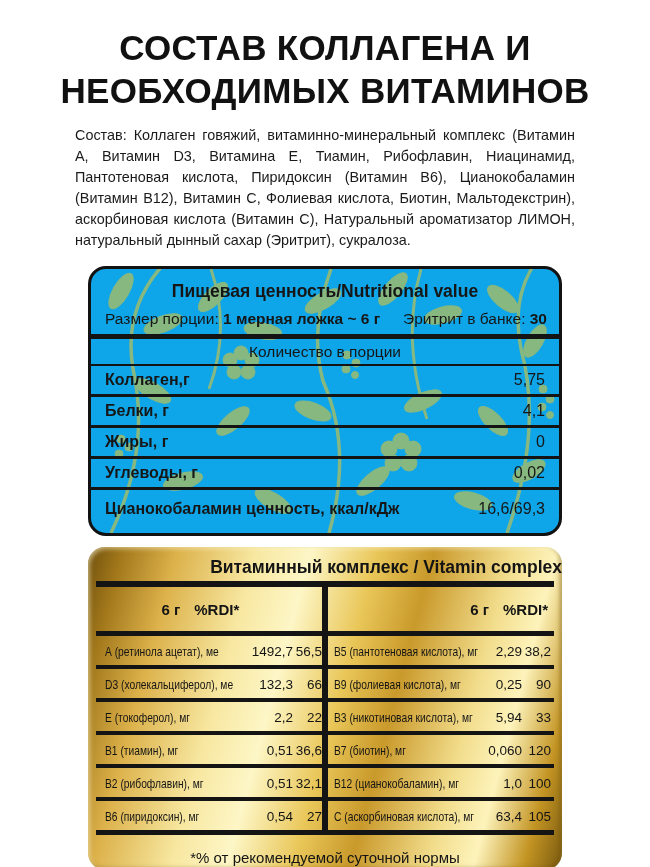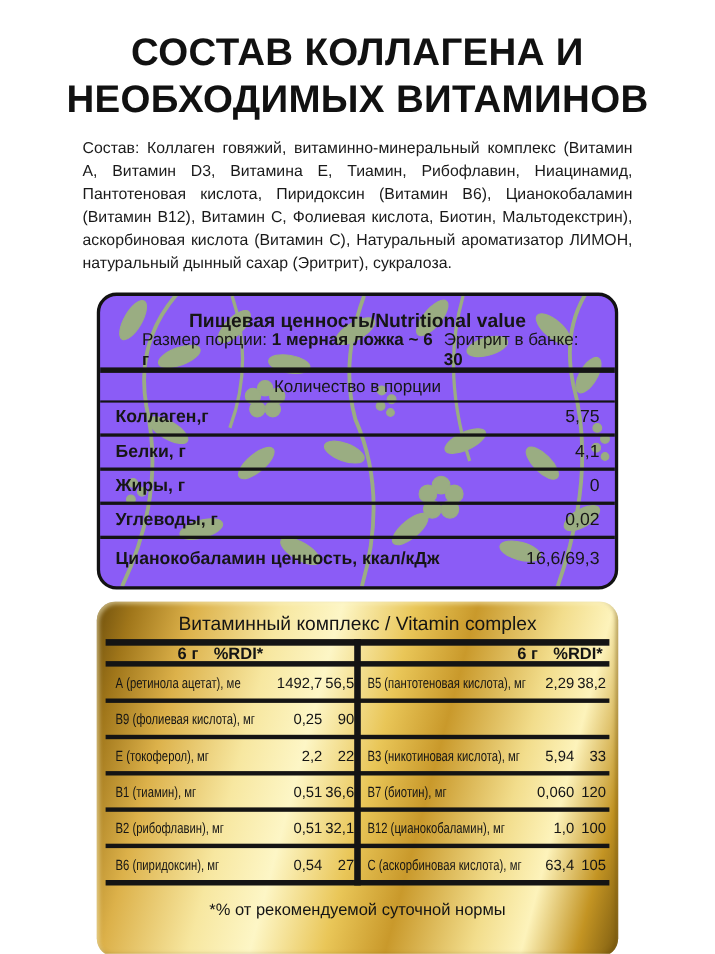--- a/index.html
+++ b/index.html
@@ -7,47 +7,47 @@
   .page{width:650px;height:867px;position:relative;}
 
   
   .main-title{margin:26px 0 0 0;text-align:center;font-size:35px;line-height:43px;font-weight:700;letter-spacing:.3px;color:#111;}
 
   
   .composition{width:500px;margin:13px auto 0 auto;font-size:14.4px;line-height:21px;text-align:justify;color:#1a1a1a;}
   .composition b{font-weight:400;}
 
   
-  .green-panel{position:relative;width:468px;height:264px;margin:15px auto 0 auto;background:#8b5cf6;border:3px solid #121212;border-radius:18px;overflow:hidden;}
+  .green-panel{position:relative;width:468px;height:264px;margin:15px auto 0 auto;background:#0ea5e9;border:3px solid #121212;border-radius:18px;overflow:hidden;}
   .leafbg{position:absolute;left:0;top:0;width:100%;height:100%;pointer-events:none;}
   .gp-content{position:relative;z-index:1;display:flex;flex-direction:column;height:100%;}
   .gp-title{margin-top:12px;height:22px;text-align:center;font-size:17.5px;font-weight:700;}
-  .gp-serving{height:31px;display:flex;justify-content:space-between;align-items:center;padding:0 12px 0 14px;font-size:15.5px;margin-left:24px;}
+  .gp-serving{height:31px;display:flex;justify-content:space-between;align-items:center;padding:0 12px 0 14px;font-size:15.5px;}
   .gp-serving b{font-weight:700;}
   .rule5{height:5px;background:#141414;}
   .rule2{height:2px;background:#141414;}
   .rule3{height:3px;background:#141414;}
   .gp-amount{height:25px;line-height:25px;text-align:center;font-size:15.5px;}
   .gp-row{height:28px;display:flex;justify-content:space-between;align-items:center;padding:0 14px;font-size:16px;}
   .gp-row .lbl{font-weight:700;}
   .gp-row .val{font-weight:400;}
   .gp-row.last{height:38px;}
 
   
   .gold-panel{position:relative;width:474px;height:323px;margin:11px auto 0 auto;border-radius:17px;
     background:linear-gradient(105deg,#6f500d 0%,#a0761a 6%,#dcb14a 16%,#f7e7a0 30%,#fdf6c6 40%,#e9c658 52%,#c9992b 62%,#f2dd8c 76%,#fdf3bb 84%,#c39423 93%,#7a5a10 100%);
     box-shadow:inset 2px 2px 4px rgba(255,248,205,.55), inset -2px -2px 4px rgba(110,80,10,.5);
     color:#141414;}
-  .vp-title{padding-top:10px;height:24px;text-align:center;font-size:17.5px;font-weight:400;}
+  .vp-title{padding-top:10px;height:24px;text-align:right;font-size:17.5px;font-weight:700;}
   .vtable{position:relative;margin:0 8px;}
   .vhr6{height:6px;background:#141414;}
   .vhr5{height:5px;background:#141414;}
   .vhr4{height:4px;background:#141414;}
   .vdivider{position:absolute;left:50%;top:0;bottom:0;width:6px;margin-left:-3px;background:#141414;}
-  .vcolhead{display:flex;height:14px;align-items:center;font-size:15px;font-weight:700;gap:40px;}
+  .vcolhead{display:flex;height:44px;align-items:center;font-size:15px;font-weight:700;gap:40px;}
   .vcolhead .half{width:50%;display:flex;align-items:center;}
   .vcolhead .half.lefth{justify-content:center;gap:14px;}
   .vcolhead .half.righth{justify-content:flex-end;gap:14px;padding-right:6px;box-sizing:border-box;}
   .vrow{display:flex;height:29px;}
   .vcell{position:relative;width:50%;height:100%;}
   .vlbl{position:absolute;left:9px;top:50%;transform:translateY(-50%) scaleX(0.76);transform-origin:left center;white-space:nowrap;font-size:13.5px;}
   .vamt{position:absolute;right:32px;top:50%;transform:translateY(-50%);font-size:13.5px;}
   .vrdi{position:absolute;right:3px;top:50%;transform:translateY(-50%);font-size:13.5px;}
   .vp-foot{height:44px;display:flex;align-items:center;justify-content:center;font-size:15px;font-weight:500;}
 </style>
@@ -184,20 +184,25 @@
         <div class="vcell">
           <span class="vlbl">В5 (пантотеновая кислота), мг</span>
           <span class="vamt">2,29</span>
           <span class="vrdi">38,2</span>
         </div>
       </div>
       <div class="vhr4"></div>
 
       <div class="vrow">
         <div class="vcell">
+          <span class="vlbl">D3 (холекальциферол), ме</span>
+          <span class="vamt">132,3</span>
+          <span class="vrdi">66</span>
+        </div>
+        <div class="vcell">
           <span class="vlbl">В9 (фолиевая кислота), мг</span>
           <span class="vamt">0,25</span>
           <span class="vrdi">90</span>
         </div>
       </div>
       <div class="vhr4"></div>
 
       <div class="vrow">
         <div class="vcell">
           <span class="vlbl">Е (токоферол), мг</span>

